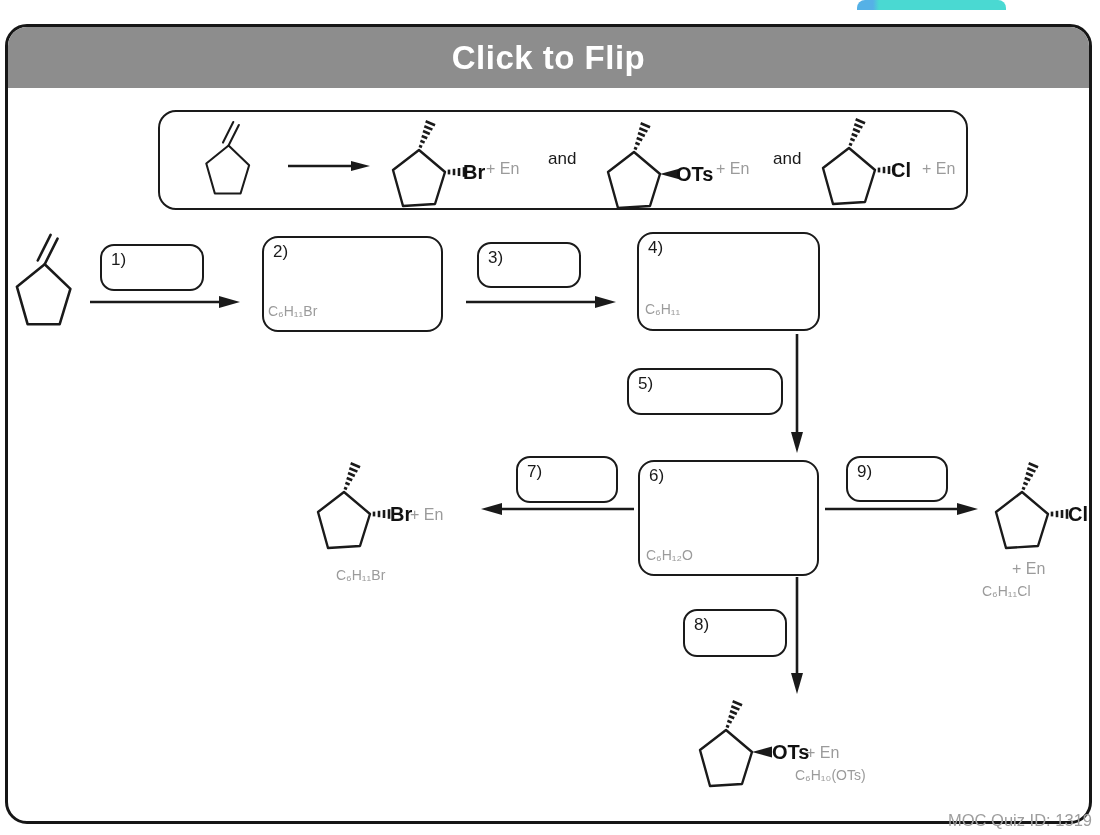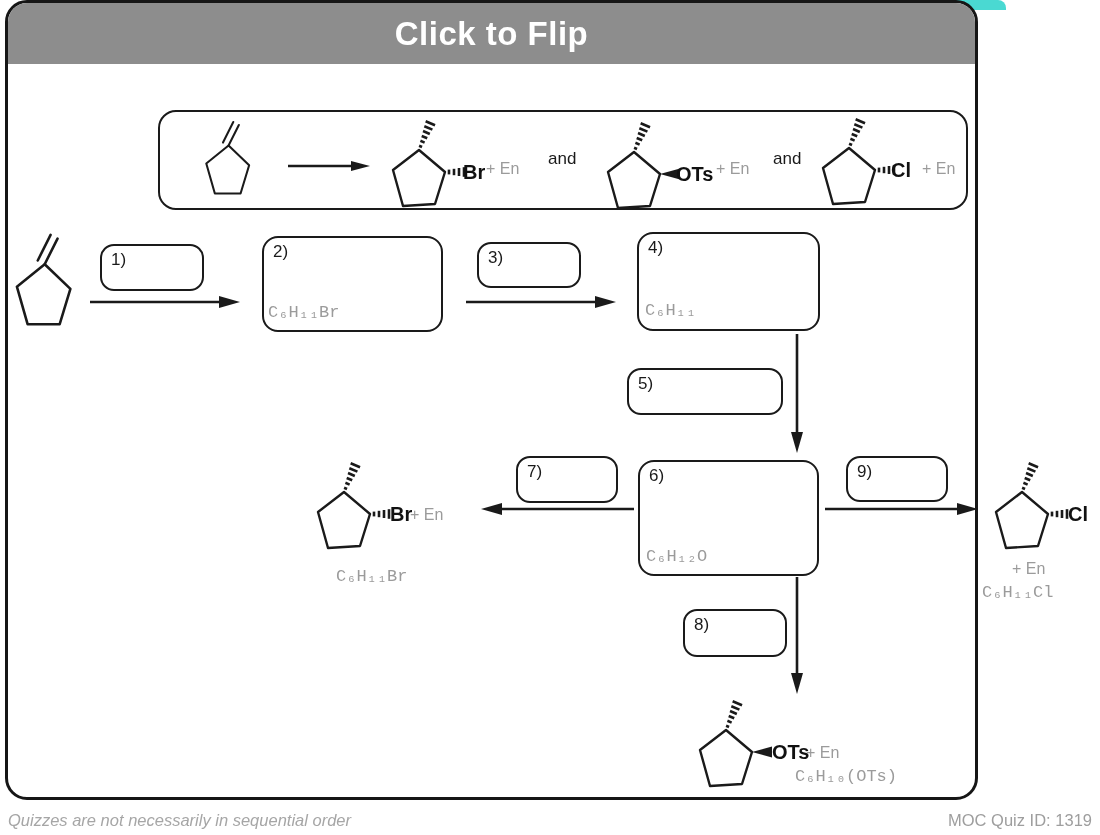--- a/index.html
+++ b/index.html
@@ -5,31 +5,31 @@
   :root{
     --header:#8d8d8d; --muted:#9b9b9b; --accent:#4ad9d2; --accent2:#55b1e6; --ink:#1a1a1a;
   }
   *{margin:0;padding:0;box-sizing:border-box;}
   body{width:1100px;height:835px;background:#ffffff;font-family:"Liberation Sans",sans-serif;position:relative;overflow:hidden;}
   .stage{position:absolute;left:0;top:0;width:1100px;height:835px;}
   
   .top-btn{position:absolute;left:857px;top:0;width:149px;height:10px;border-radius:8px 8px 0 0;
     background:linear-gradient(90deg,var(--accent2) 0 16px,var(--accent) 22px 100%);z-index:0;}
   
-  .panel{position:absolute;left:5px;top:0;width:973px;height:800px;background:#fff;
+  .panel{position:absolute;left:5px;top:24px;width:1087px;height:800px;background:#fff;
     border:3px solid #161616;border-radius:22px;z-index:1;overflow:hidden;}
   .header{height:61px;background:var(--header);display:flex;align-items:center;justify-content:center;}
   .title{color:#fff;font-size:33px;font-weight:700;letter-spacing:.5px;}
   
   .layer{position:absolute;left:0;top:0;width:1100px;height:835px;z-index:2;}
   .exbox{position:absolute;left:158px;top:110px;width:810px;height:100px;border:2.5px solid var(--ink);border-radius:18px;background:transparent;}
   .flipbox{position:absolute;border:2.5px solid var(--ink);border-radius:14px;background:#fff;cursor:pointer;}
   .flipbox.big{border-radius:16px;}
   .num{position:absolute;top:4px;left:9px;font-size:17px;color:var(--ink);}
-  .formula{position:absolute;color:var(--muted);font-size:17px;font-family:Liberation Mono, monospace;white-space:nowrap;}
+  .formula{position:absolute;color:var(--muted);font-size:14px;font-family:Liberation Sans, sans-serif;white-space:nowrap;}
   .en{position:absolute;color:var(--muted);font-size:16px;white-space:nowrap;}
   .and{position:absolute;color:var(--ink);font-size:17px;font-weight:400;}
   .mol{position:absolute;overflow:visible;}
   .ring{fill:none;stroke:var(--ink);stroke-width:2.4;stroke-linejoin:round;}
   .bond{stroke:var(--ink);stroke-width:2.4;stroke-linecap:round;}
   .hash line{stroke:var(--ink);stroke-width:2.6;}
   .wedge{fill:var(--ink);}
   .sub-label{font-family:"Liberation Sans",sans-serif;font-size:20px;font-weight:700;fill:#111;}
   .arrow{position:absolute;overflow:visible;}
   .arrow line{stroke:var(--ink);stroke-width:2.6;}
@@ -250,16 +250,15 @@
           <line x1="29" y1="-5.1" x2="29" y2="5.1"></line>
       </g>
       <polygon class="wedge" points="60,52 80,46.5 80,57.5"></polygon>
       <text class="sub-label" x="80" y="59">OTs</text>
     </svg>
     <span class="en" style="left:806px;top:744px">+ En</span>
     <span class="formula" style="left:795px;top:767px">C₆H₁₀(OTs)</span>
 
   </div>
 
-  <div class="footer-left">Quizzes are not necessarily in sequential order</div>
   <div class="footer-right">MOC Quiz ID: 1319</div>
 
 </div>
 
 </body></html>

